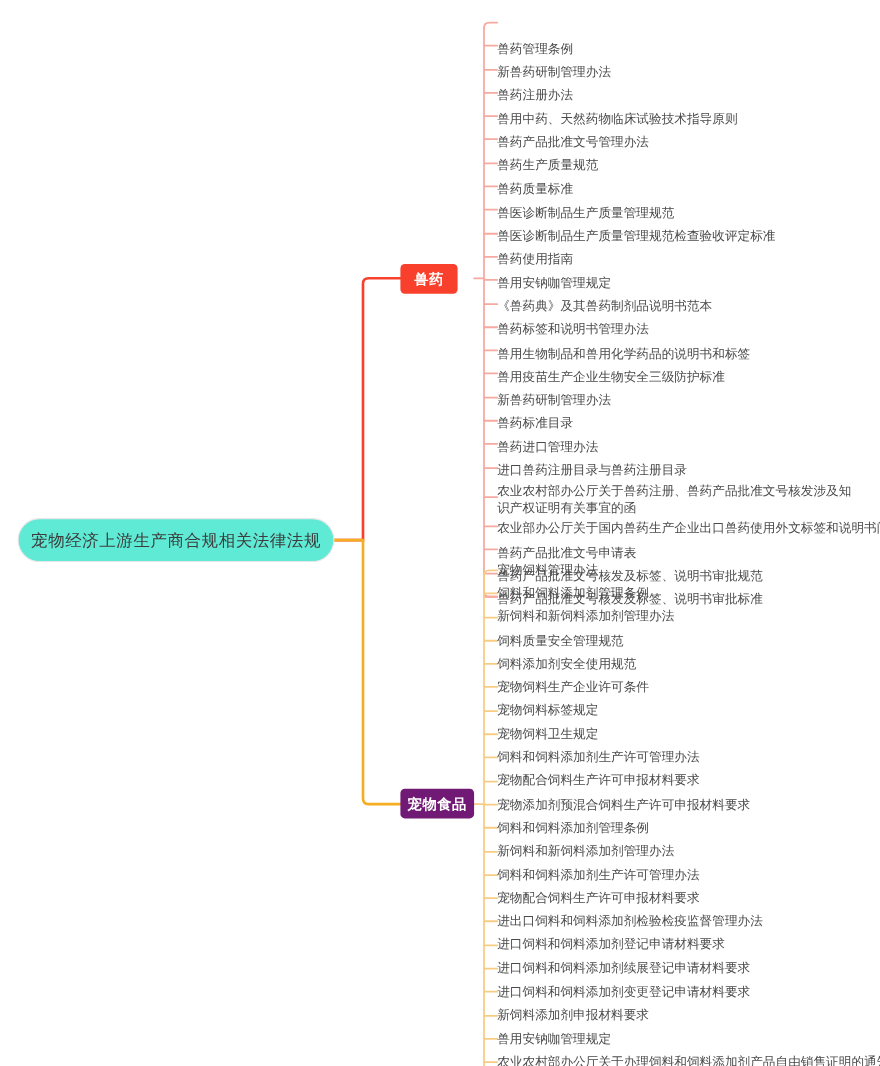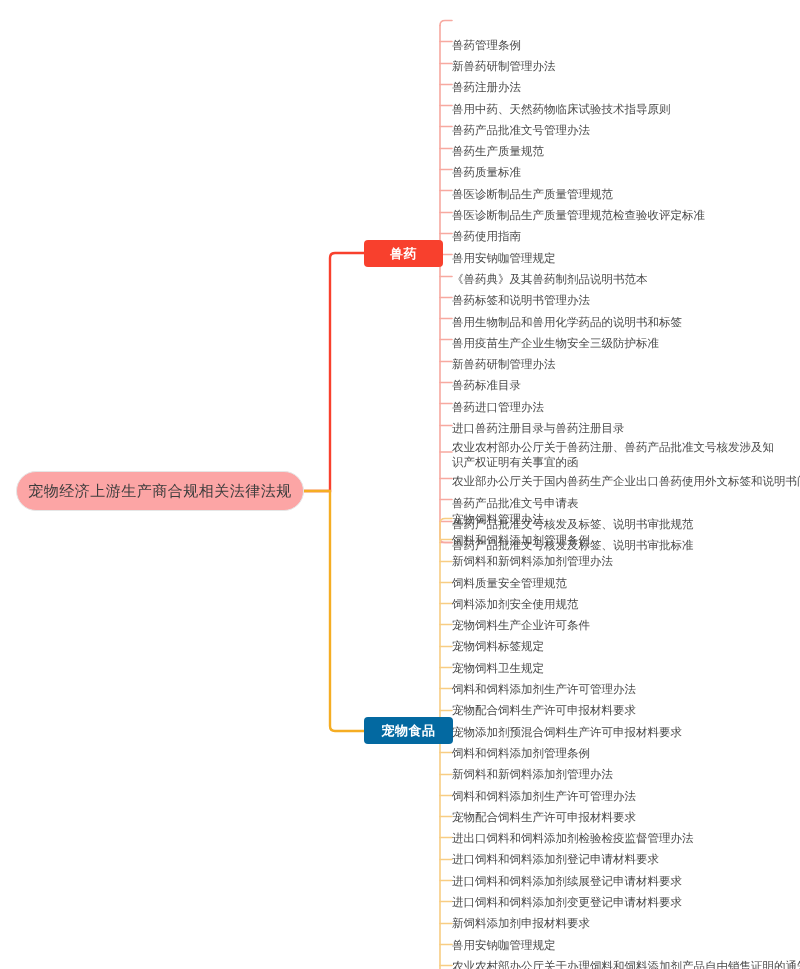--- a/index.html
+++ b/index.html
@@ -36,21 +36,21 @@
   }
 
   
   .root-node {
     position: absolute;
     left: 16px;
     top: 471px;
     width: 288px;
     height: 40px;
     box-sizing: border-box;
-    background: #fca5a5;
+    background: #5eead4;
     border: 1px solid #e6e6e6;
     border-radius: 20px;
     display: flex;
     align-items: center;
     justify-content: center;
     font-size: 15px;
     color: #3d3d3d;
     letter-spacing: 0.5px;
     box-shadow: 0 0 0 0 rgba(0,0,0,0);
   }
@@ -64,30 +64,30 @@
     align-items: center;
     justify-content: center;
     color: #ffffff;
     font-size: 13px;
     font-weight: bold;
     letter-spacing: 0.5px;
   }
   .branch-node.veterinary {
     left: 364px;
     top: 240px;
-    width: 79px;
+    width: 52px;
     height: 27px;
     background: #f8402d;
   }
   .branch-node.petfood {
     left: 364px;
     top: 717px;
-    width: 89px;
+    width: 67px;
     height: 27px;
-    background: #0369a1;
+    background: #701a75;
   }
 
   
   .leaf-list {
     position: absolute;
     left: 452px;
     width: 336px;
   }
   .leaf-list.veterinary { top: 10px; margin-top: 24px; }
   .leaf-list.petfood { top: 508px; }

